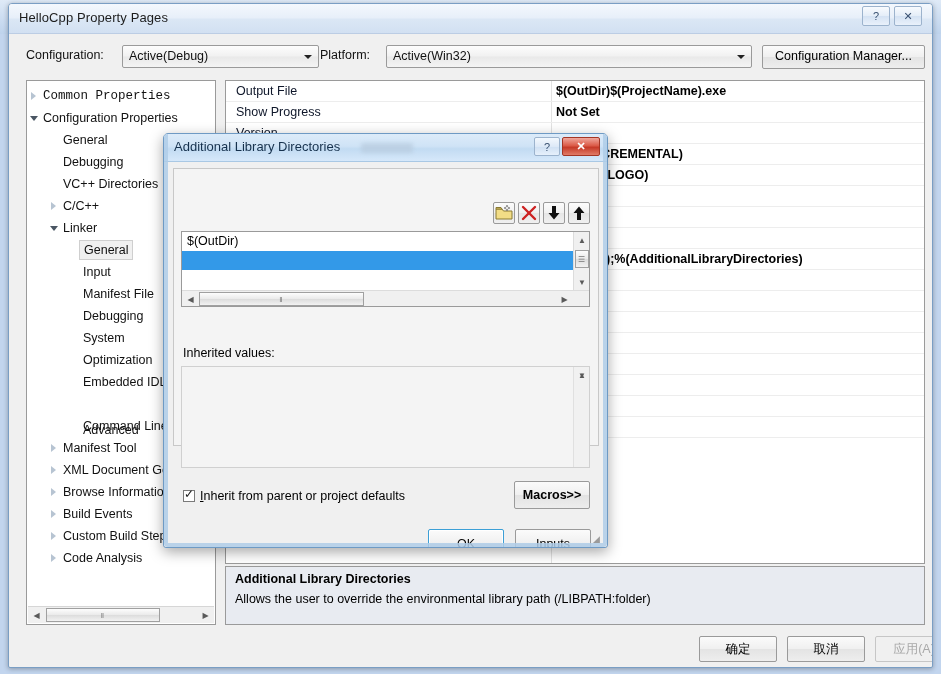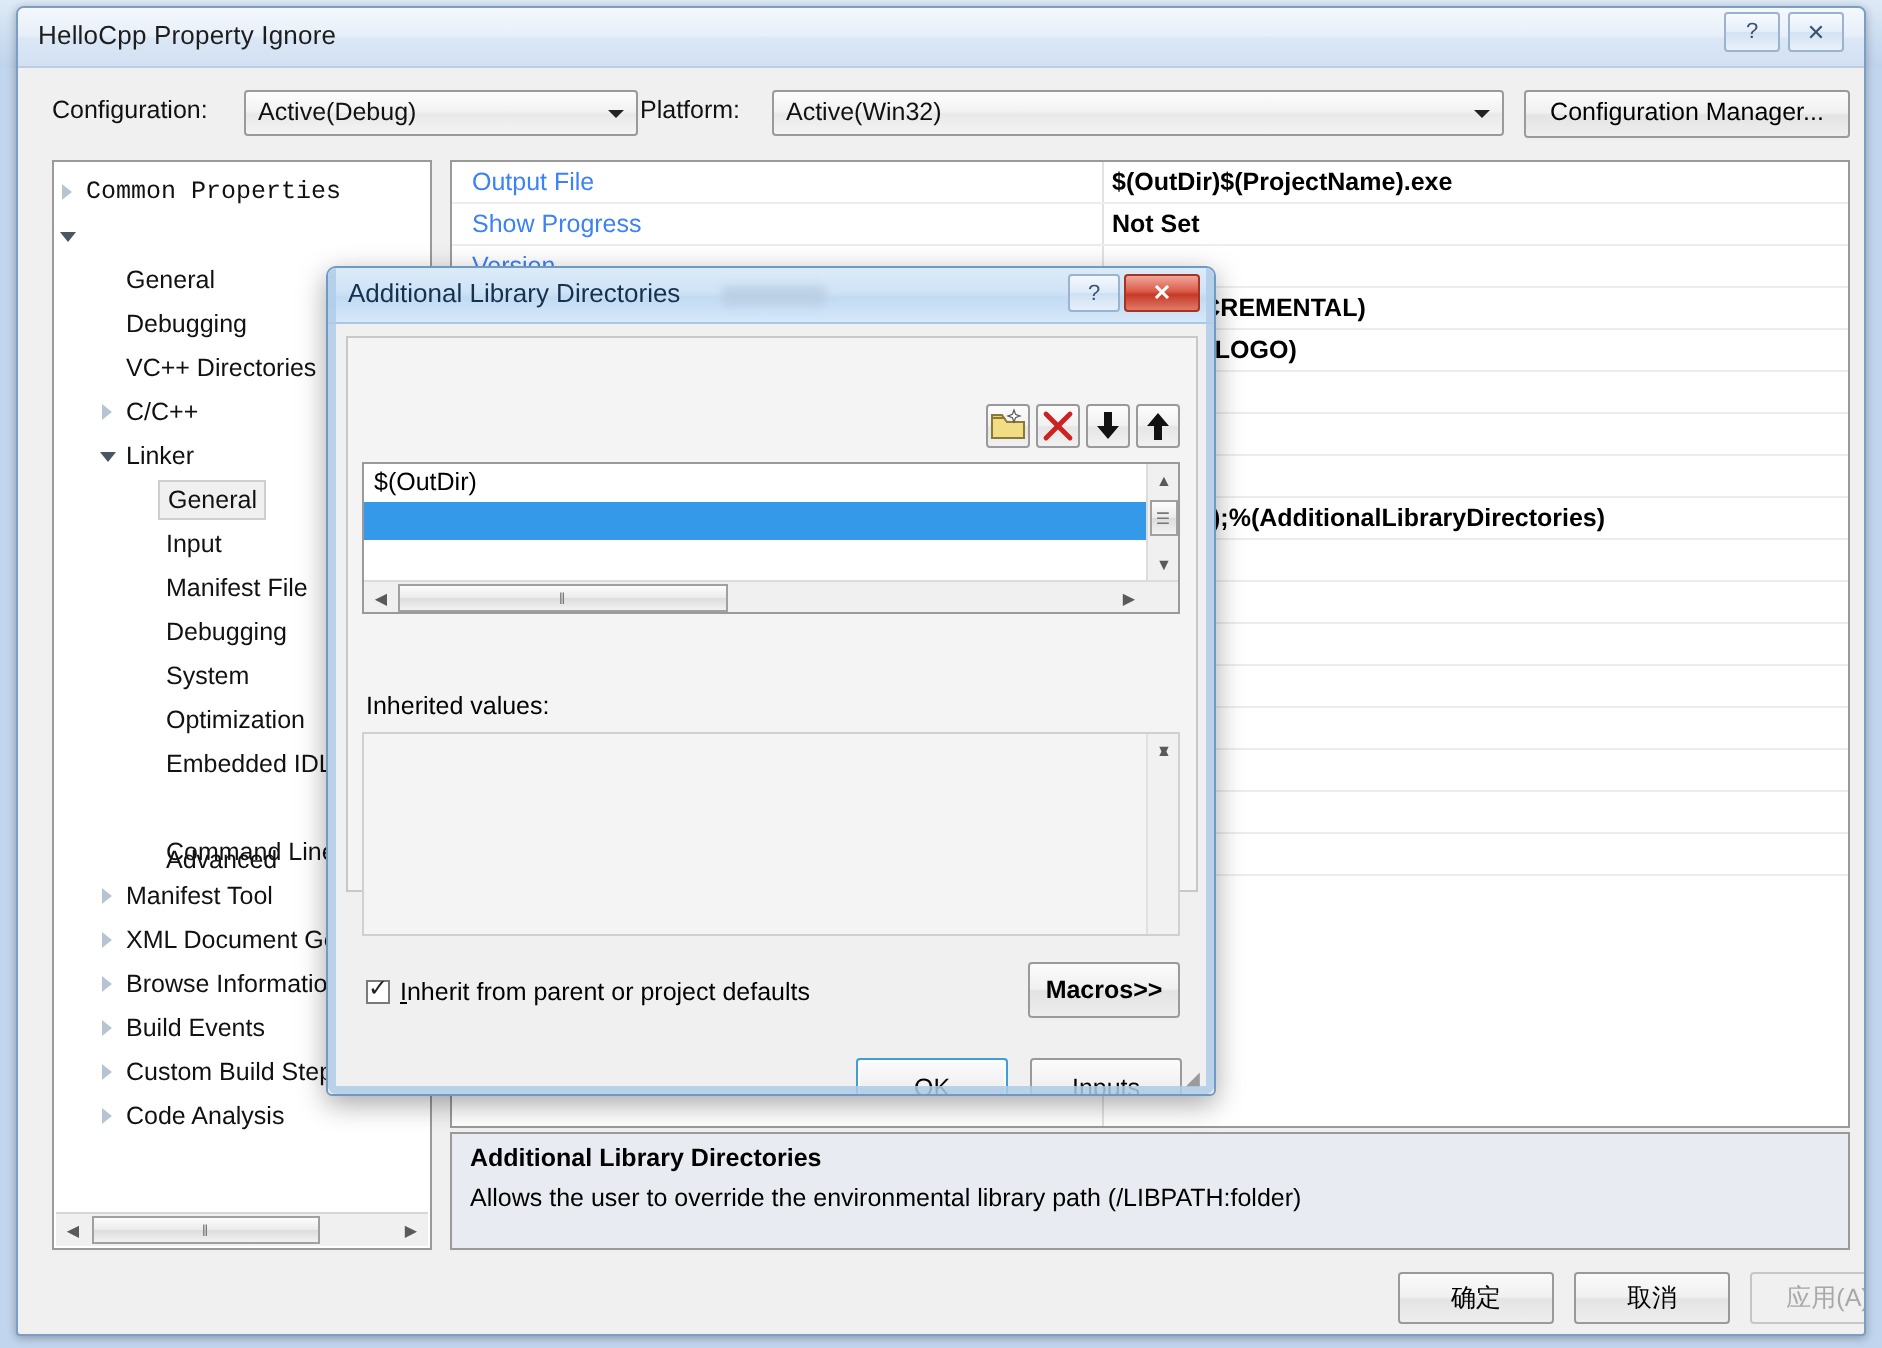--- a/index.html
+++ b/index.html
@@ -140,21 +140,21 @@
   #grid-panel {
     position: absolute; left: 216px; top: 76px; width: 700px; height: 484px;
     background: #fff; border: 1px solid #9a9a9a;
     overflow: hidden;
   }
   .grow {
     position: relative; height: 21px; line-height: 21px;
     border-bottom: 1px solid #ededed;
     font-size: 12.5px;
   }
-  .grow .gname  { position: absolute; left: 10px; color: #3b82f6; white-space: nowrap; }
+  .grow .gname  { position: absolute; left: 10px; color: #0f172a; white-space: nowrap; }
   .grow .gval   { position: absolute; left: 330px; font-weight: bold; color: #000; white-space: nowrap; }
   #grid-divider {
     position: absolute; left: 325px; top: 0; width: 1px; height: 100%;
     background: #e2e2e2;
   }
 
   
   #desc-pane {
     position: absolute; left: 216px; top: 562px; width: 700px; height: 59px;
     background: #e8ebf1; border: 1px solid #9a9a9a;
@@ -304,21 +304,21 @@
   <div class="blur-chunk" style="left:655px;top:10px;width:16px;height:13px;background:#93aecd;"></div>
   <div class="blur-chunk" style="left:680px;top:10px;width:22px;height:13px;background:#a7bfd8;"></div>
   <div class="blur-chunk" style="left:712px;top:9px;width:15px;height:15px;background:#3e9b46;"></div>
   <div class="blur-chunk" style="left:740px;top:9px;width:14px;height:15px;background:#c06a2e;"></div>
   <div class="blur-chunk" style="left:766px;top:11px;width:26px;height:11px;background:#a3bad6;"></div>
 </div>
 
 <div id="prop-window">
 
   <div id="titlebar">
-    <div class="title">HelloCpp Property Ignore</div>
+    <div class="title">HelloCpp Property Pages</div>
     <div class="sysbtn" id="btn-help">?</div>
     <div class="sysbtn" id="btn-close">✕</div>
   </div>
 
   <div id="config-row">
     <div class="lbl cfg">Configuration:</div>
     <div class="combo" id="combo-config">
       <span>Active(Debug)</span>
       <span class="arr"></span>
     </div>
@@ -331,20 +331,21 @@
   </div>
 
   <div id="tree-panel">
     <div id="tree-items">
         <div class="titem">
           <span class="tw collapsed" style="left: 3px;"></span>
           <span class="tlabel" style="left: 16px; font-family: Liberation Mono, monospace;">Common Properties</span>
         </div>
         <div class="titem">
           <span class="tw expanded" style="left: 3px;"></span>
+          <span class="tlabel" style="left: 16px;">Configuration Properties</span>
         </div>
         <div class="titem">
           <span class="tlabel" style="left: 36px;">General</span>
         </div>
         <div class="titem">
           <span class="tlabel" style="left: 36px;">Debugging</span>
         </div>
         <div class="titem">
           <span class="tlabel" style="left: 36px;">VC++ Directories</span>
         </div>

